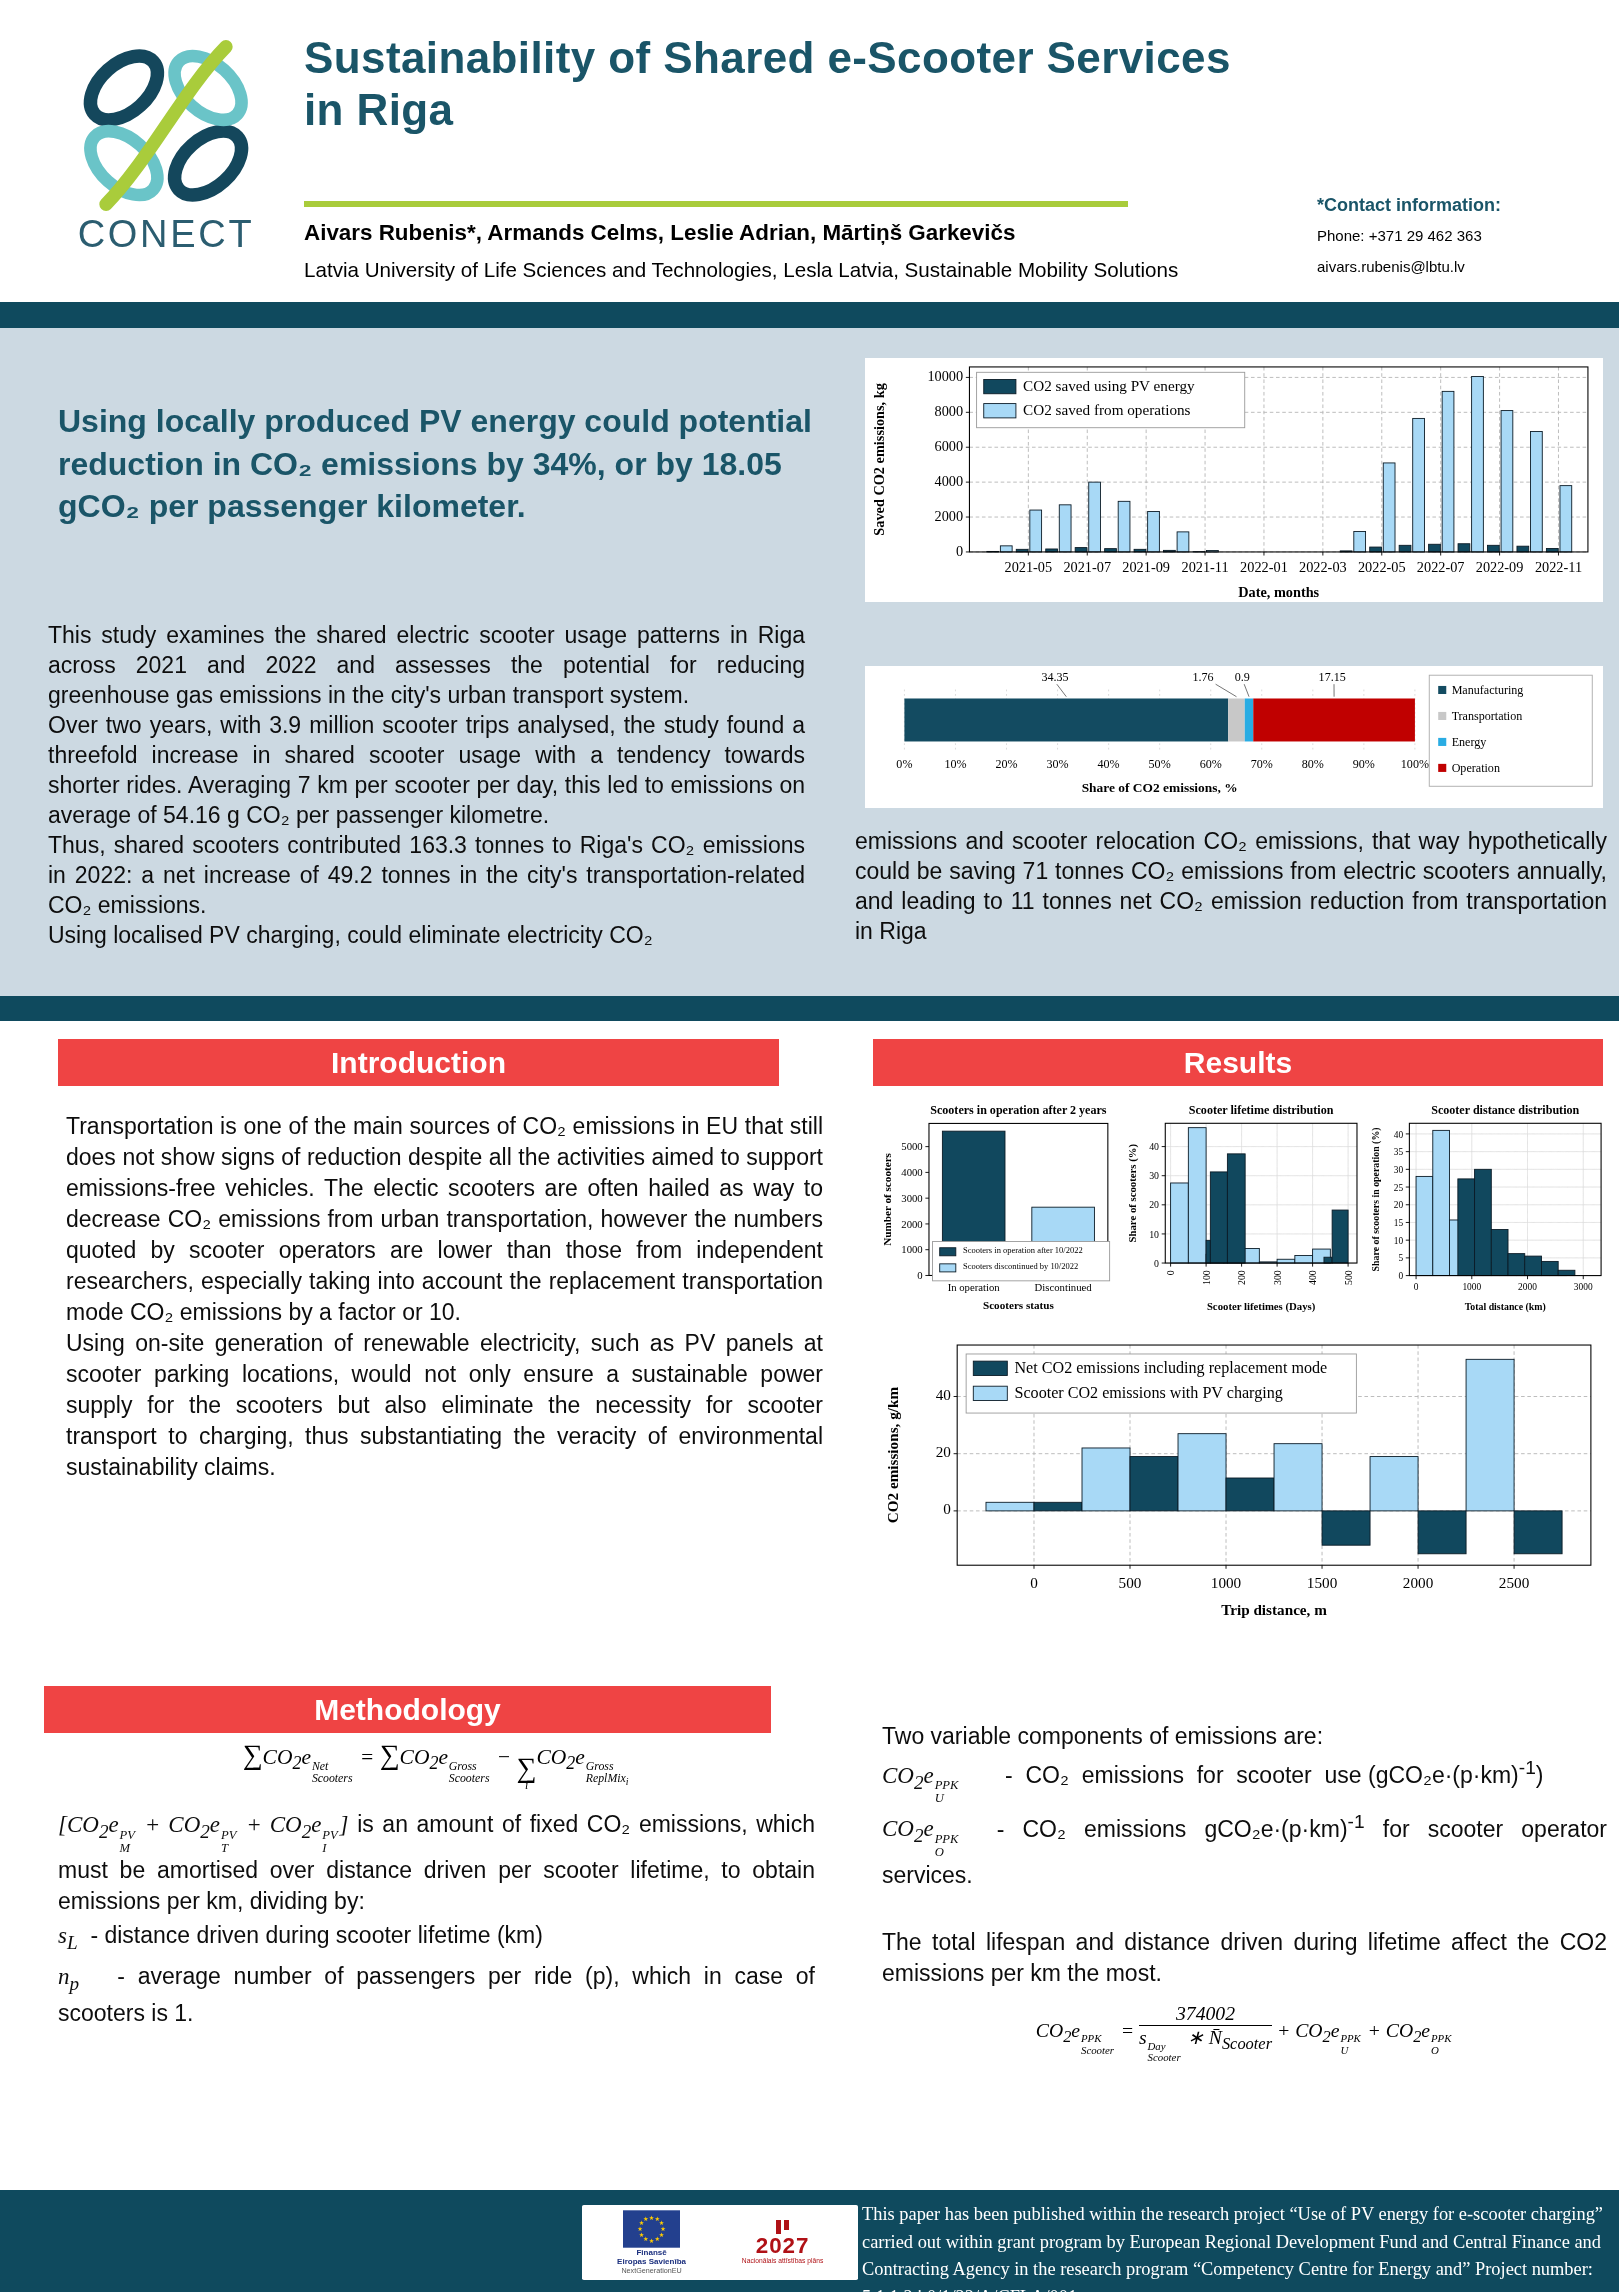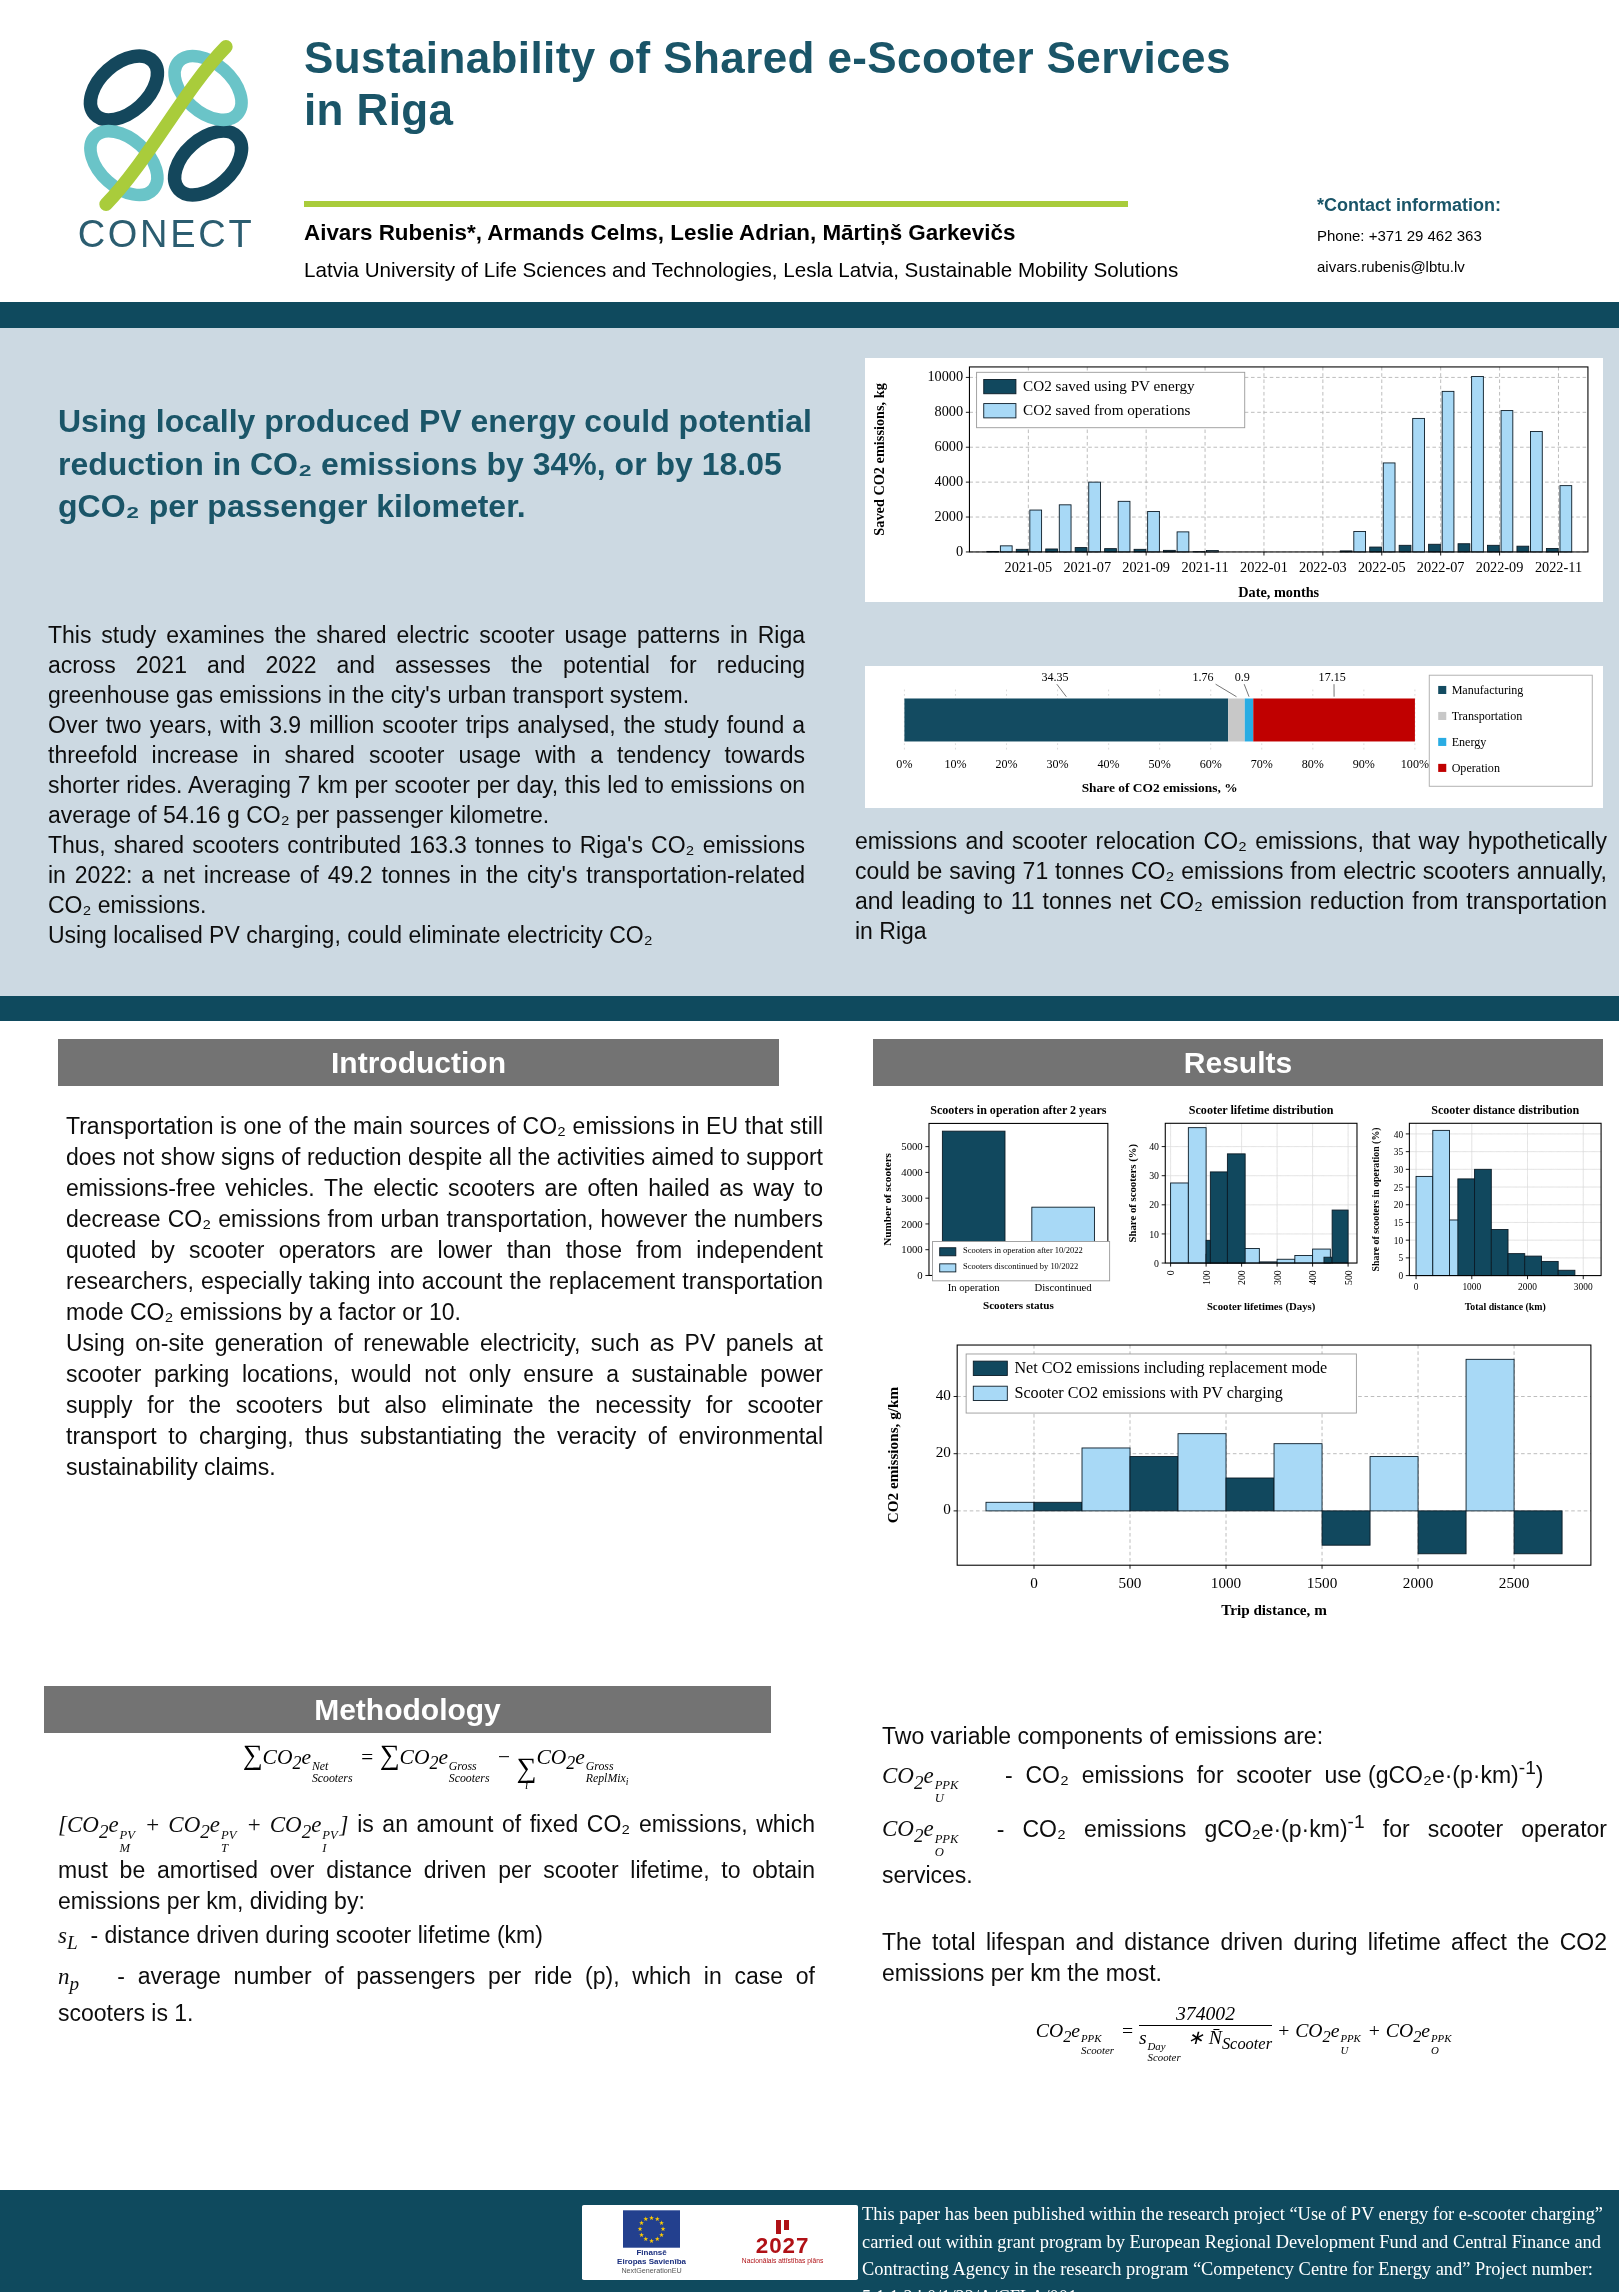--- a/index.html
+++ b/index.html
@@ -11,21 +11,21 @@
   .greyband{position:absolute;left:0;width:1619px;background:#ccd9e2;}
   .title{font-size:44px;font-weight:700;color:#1a5568;line-height:1.18;letter-spacing:0.4px;}
   .greenrule{background:#a9cc3b;height:6.3px;}
   .authors{font-size:22.4px;font-weight:700;color:#000;}
   .affil{font-size:20.6px;color:#000;}
   .contact-h{font-size:18px;font-weight:700;color:#1a5568;}
   .contact-l{font-size:15px;color:#000;}
   .headline{font-size:32px;font-weight:700;color:#1a5568;line-height:1.33;}
   .body-t{font-size:23px;line-height:30px;text-align:justify;color:#0d0d0d;}
   .body-t p{margin:0;}
-  .secbar{position:absolute;height:47px;background:#737373;color:#fff;font-size:30px;
+  .secbar{position:absolute;height:47px;background:#ef4444;color:#fff;font-size:30px;
           font-weight:700;text-align:center;line-height:47px;}
   .panel{position:absolute;background:#fff;}
   .fx{font-family:"Liberation Serif",serif;font-style:italic;}
   .formula{font-family:"Liberation Serif",serif;font-style:italic;font-size:21.5px;
            text-align:center;color:#000;}
   .ss{display:inline-flex;flex-direction:column;align-items:flex-start;font-size:0.55em;
       line-height:1.05;vertical-align:-0.5em;margin:0 1.8px 0 0.9px;font-style:italic;}
   .sum{font-style:normal;font-size:1.3em;}
   .sumi{display:inline-flex;flex-direction:column;align-items:center;line-height:.85;vertical-align:-0.6em;}
   .sumi .lim{font-size:.55em;font-style:italic;}

